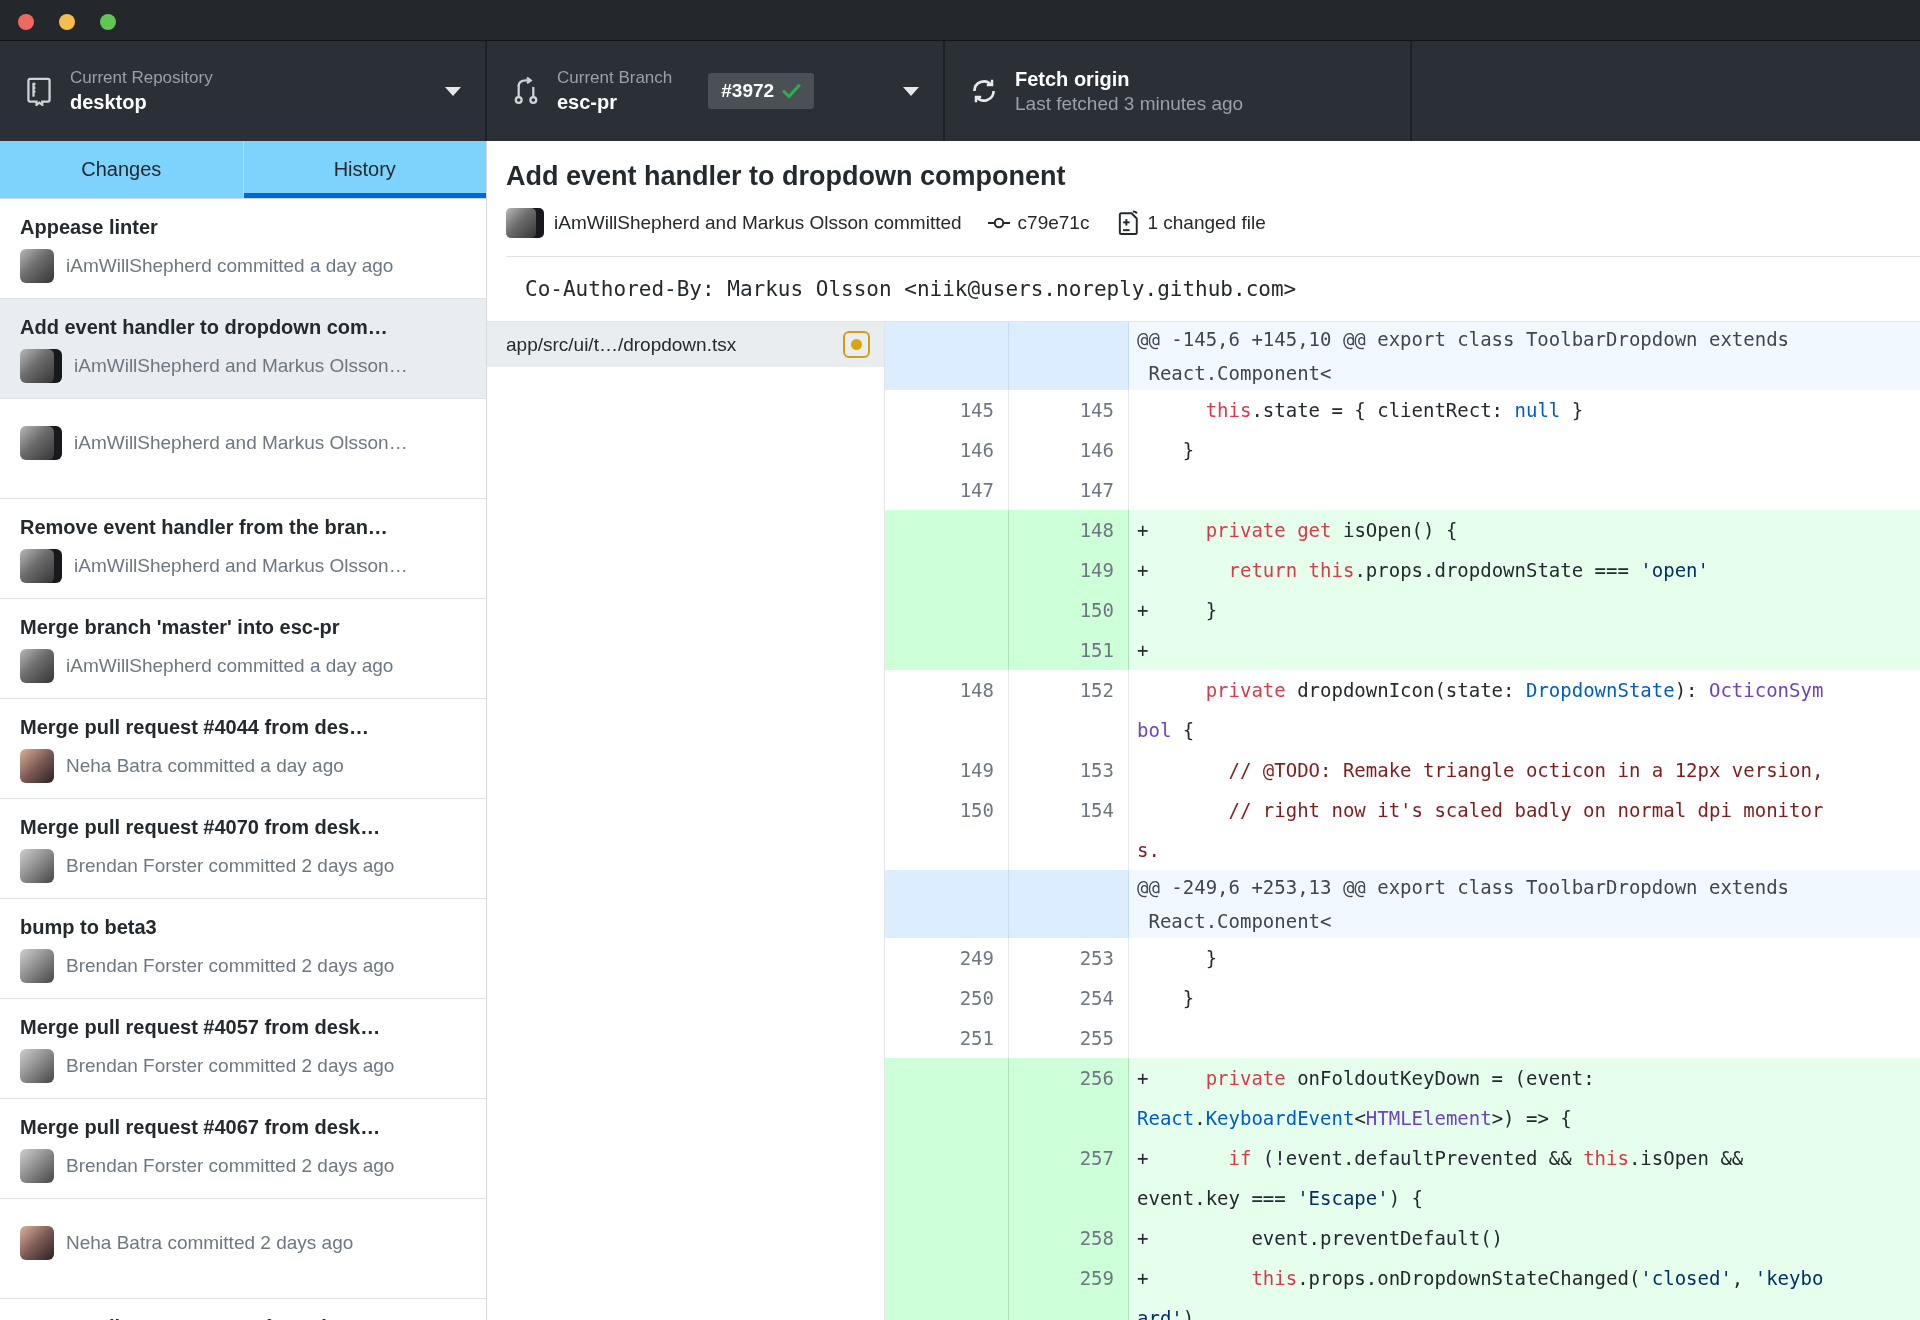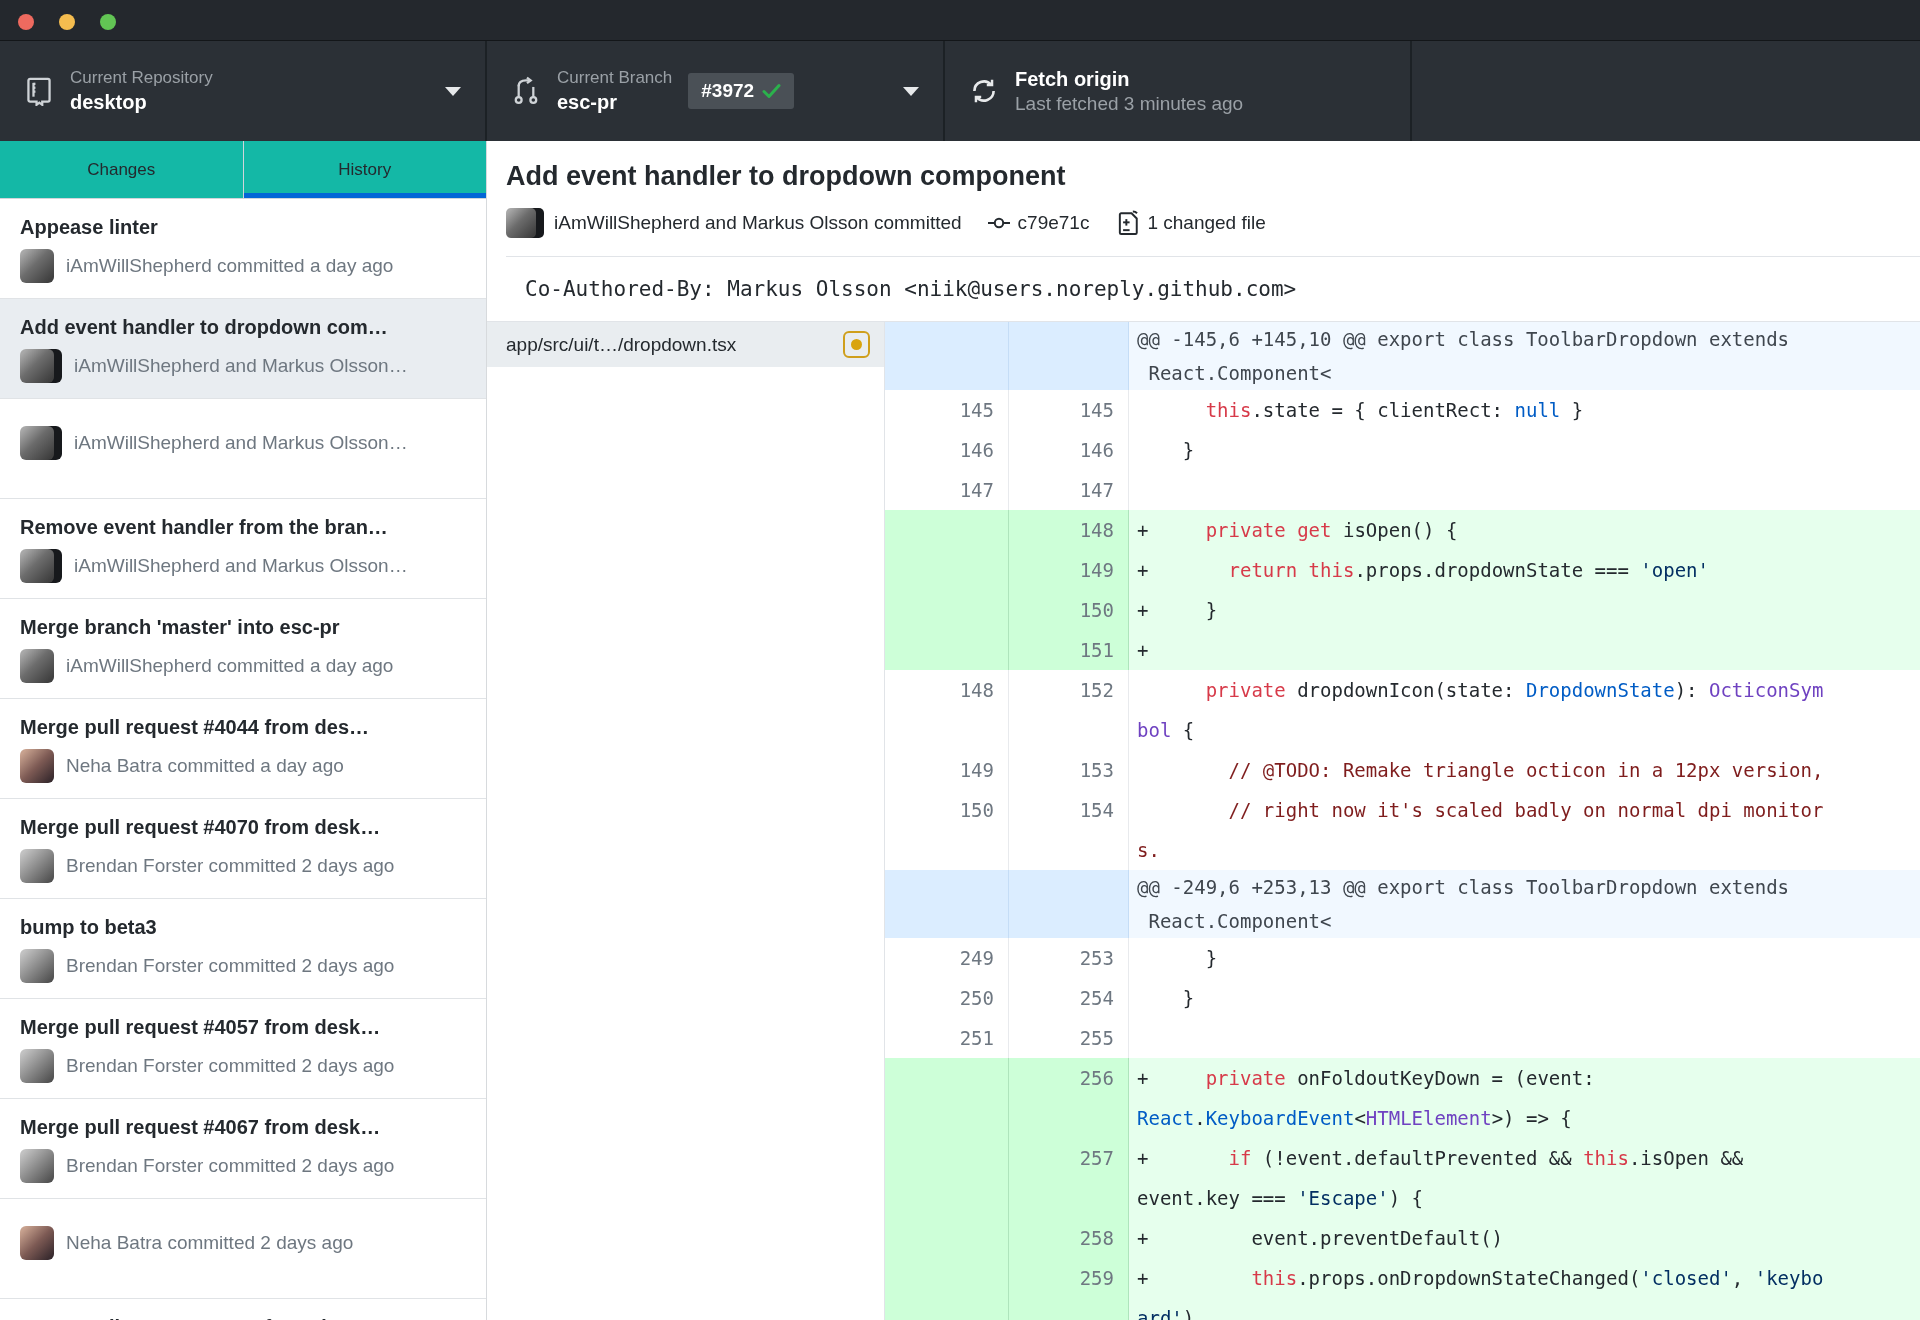--- a/index.html
+++ b/index.html
@@ -16,32 +16,32 @@
   .toolbar { height:100px; background:#2b3036; display:flex; color:#fff; }
   .tb-section { display:flex; align-items:center; padding:0 24px; border-right:2px solid #1c2125; position:relative; cursor:default; }
   .tb-repo { width:487px; }
   .tb-branch { width:458px; }
   .tb-fetch { width:467px; }
   .tb-icon { width:30px; margin-right:16px; flex-shrink:0; display:flex; align-items:center; justify-content:center; }
   .tb-label { color:#9aa0a6; font-size:17px; line-height:1.3; }
   .tb-value { color:#fff; font-size:20px; font-weight:700; line-height:1.3; }
   .tb-chevron { margin-left:auto; width:0; height:0; border-left:8px solid transparent; border-right:8px solid transparent; border-top:9px solid #e7e9eb; }
   .pr-badge { background:#4a5056; border-radius:3px; padding:7px 13px; display:flex; align-items:center; gap:8px;
-    font-size:19px; font-weight:700; margin-left:16px; }
+    font-size:19px; font-weight:700; margin-left:36px; }
   .fetch-title { font-size:20px; font-weight:700; }
   .fetch-sub { font-size:19px; color:#9aa0a6; margin-top:2px; }
 
   
   .content { display:flex; height:1179px; }
   .sidebar { width:487px; border-right:1px solid #d7dadd; display:flex; flex-direction:column; background:#fff; }
   .main { flex:1; display:flex; flex-direction:column; background:#fff; }
 
   
   .tabs { display:flex; height:58px; border-bottom:1px solid #d1d5da; flex-shrink:0; }
-  .tab { flex:1; display:flex; align-items:center; justify-content:center; font-size:17px; color:#24292e; position:relative; cursor:pointer; background:#14b8a6; }
+  .tab { flex:1; display:flex; align-items:center; justify-content:center; font-size:20px; color:#24292e; position:relative; cursor:pointer; background:#7dd3fc; }
   .tab.first { border-right:1px solid #d1d5da; }
   .tab.active::after { content:""; position:absolute; left:0; right:0; bottom:0; height:5px; background:#0366d6; }
 
   
   .commit-list { flex:1; overflow:hidden; }
   .commit-item { height:100px; padding:17px 20px 0 20px; border-bottom:1px solid #e0e3e6; cursor:pointer; }
   .commit-item.selected { background:#e9edf1; }
   .commit-title { font-size:20px; font-weight:700; color:#24292e; white-space:nowrap; overflow:hidden; }
   .commit-meta { display:flex; align-items:center; margin-top:10px; }
   .avatar-group { display:inline-flex; align-items:center; margin-right:12px; }

